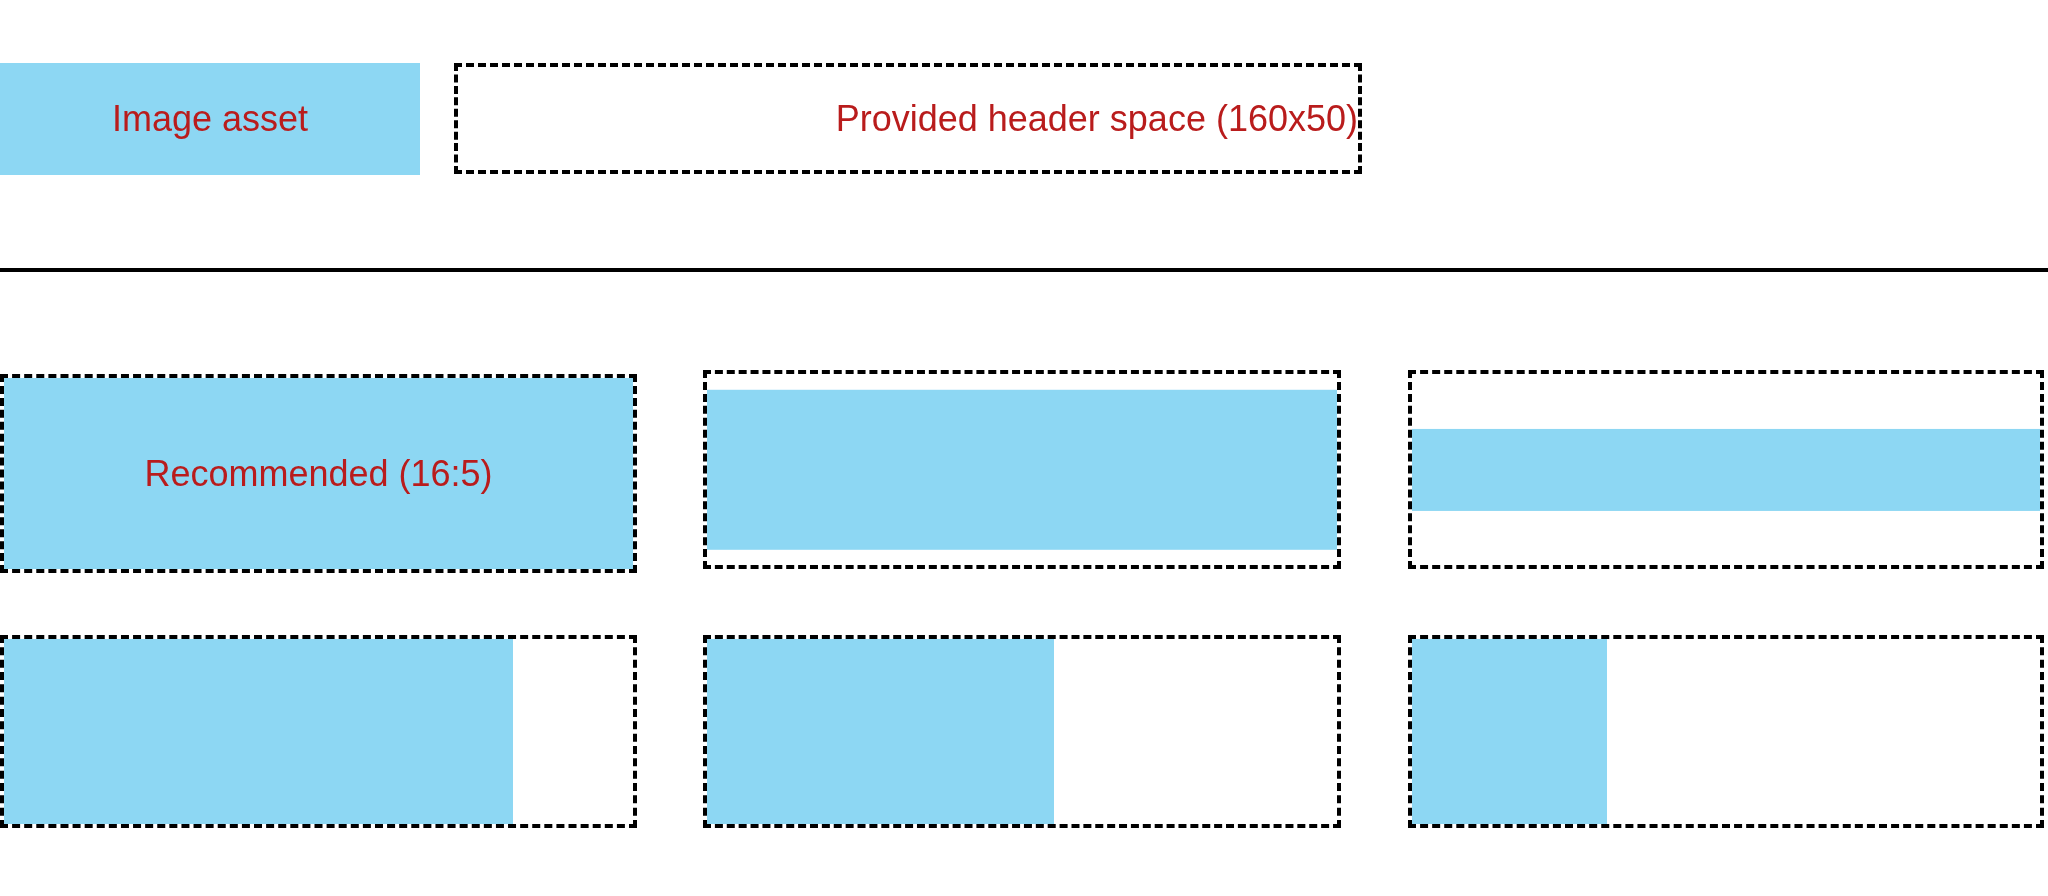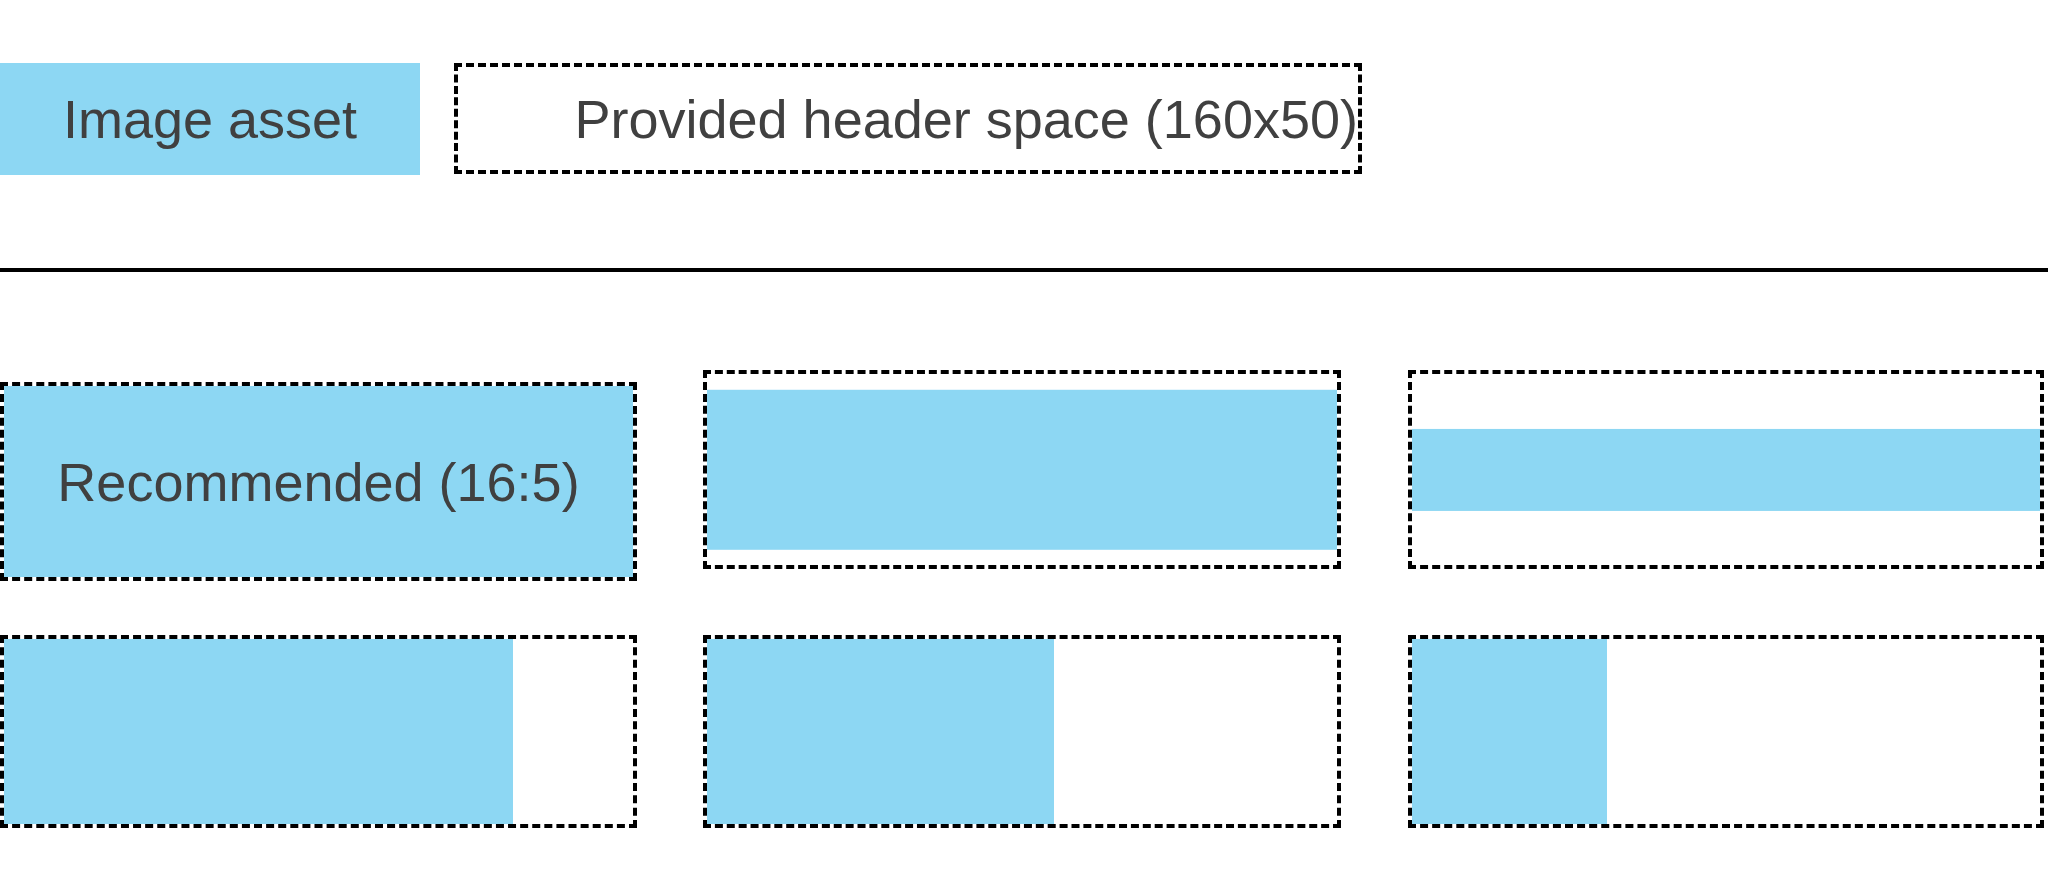--- a/index.html
+++ b/index.html
@@ -6,23 +6,23 @@
   .canvas {
     position: relative;
     width: 2048px;
     height: 896px;
     background: #ffffff;
     overflow: hidden;
     font-family: "Liberation Sans", sans-serif;
     --blue: #8dd7f3;
   }
   .label {
-    font-size: 54px;
+    font-size: 36px;
     line-height: 1;
-    color: #404040;
+    color: #b91c1c;
     letter-spacing: 0px;
     white-space: nowrap;
   }
   
   .legend-asset {
     position: absolute;
     left: 0; top: 63px;
     width: 420px; height: 112px;
     background: var(--blue);
     display: flex; align-items: center; justify-content: center;
@@ -43,21 +43,21 @@
     width: 100%; height: 4px;
     background: #000000;
   }
   
   .cell {
     position: absolute;
     box-sizing: border-box;
     border: 4px dashed #000000;
     background: #ffffff;
   }
-  .r1c1 { left: 0;      top: 382px; width: 637px; height: 199px; }
+  .r1c1 { left: 0;      top: 374px; width: 637px; height: 199px; }
   .r1c2 { left: 703px;  top: 370px; width: 638px; height: 199px; }
   .r1c3 { left: 1408px; top: 370px; width: 636px; height: 199px; }
   .r2c1 { left: 0;      top: 635px; width: 637px; height: 193px; }
   .r2c2 { left: 703px;  top: 635px; width: 638px; height: 193px; }
   .r2c3 { left: 1408px; top: 635px; width: 636px; height: 193px; }
   .fill {
     position: absolute;
     left: 0; top: 0;
     background: var(--blue);
   }

